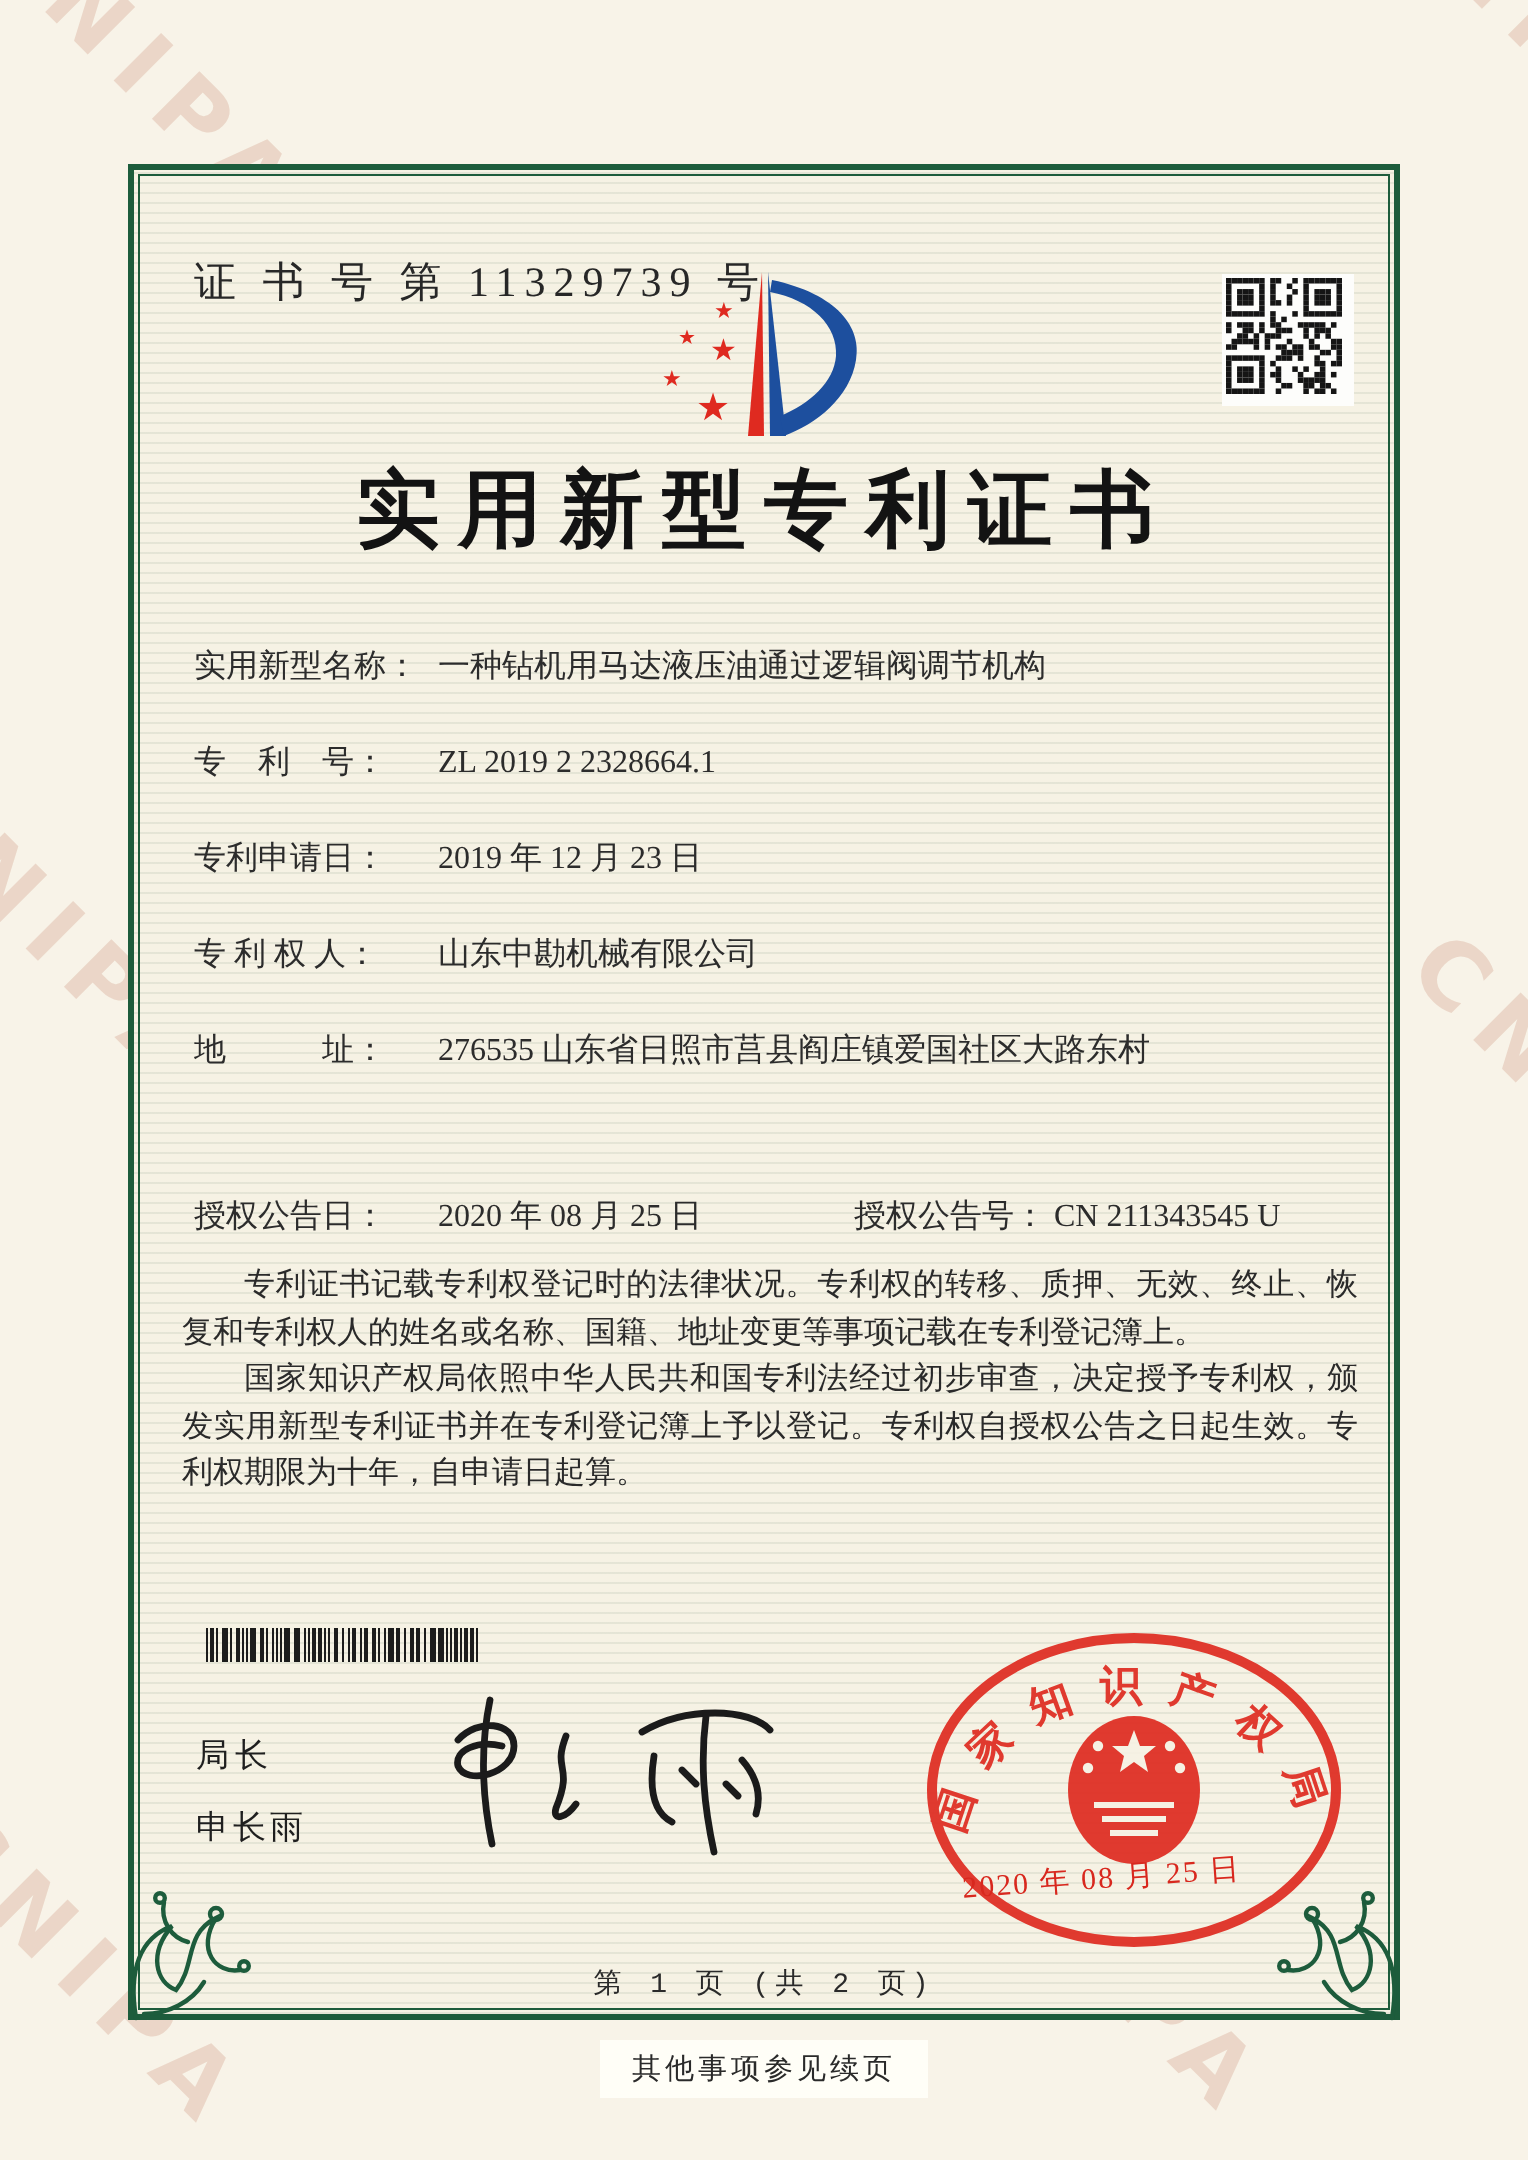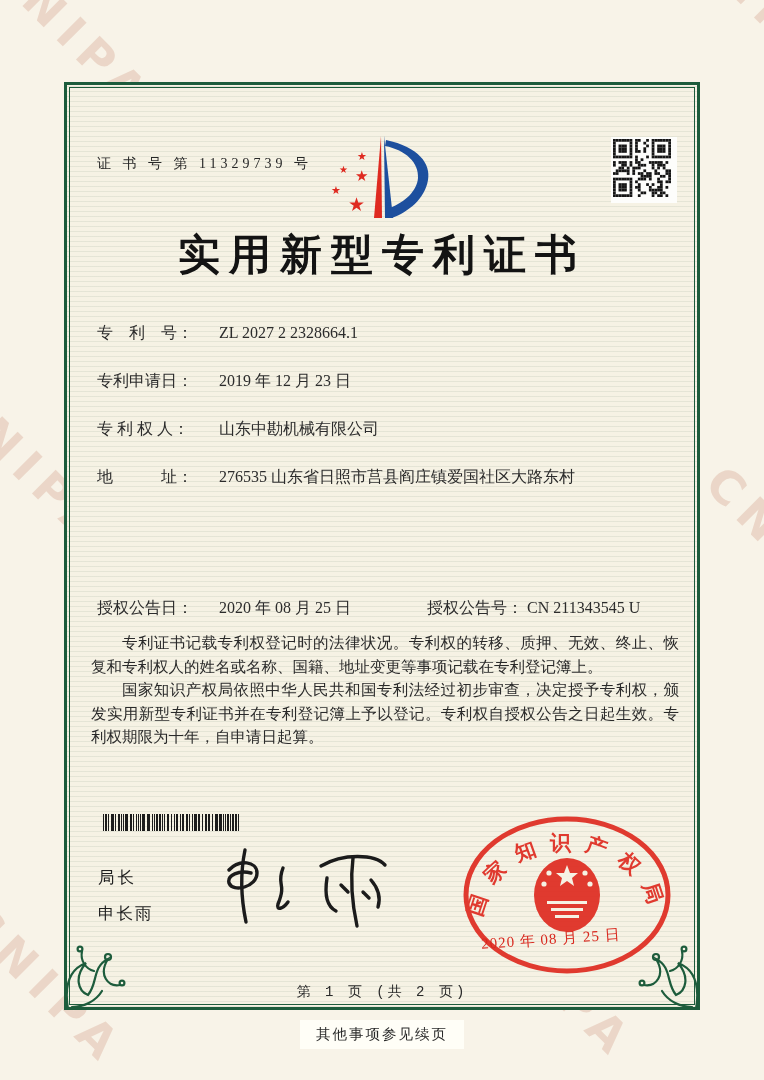--- a/index.html
+++ b/index.html
@@ -20,21 +20,21 @@
     position:absolute;left:64px;top:82px;width:636px;height:928px;
     box-sizing:border-box;border:3px solid #1d5c3c;
     background-color:#f6f2e4;
     background-image:repeating-linear-gradient(0deg,
       rgba(150,168,148,0.18) 0px, rgba(150,168,148,0.18) 1px,
       rgba(0,0,0,0) 1px, rgba(0,0,0,0) 5px);
   }
   .frame::after{
     content:"";position:absolute;inset:2px;border:1px solid #1d5c3c;pointer-events:none;
   }
-  .cert-number{position:absolute;left:30px;top:42px;font-size:14px;letter-spacing:4px;color:#272727;margin-top:28px;}
+  .cert-number{position:absolute;left:30px;top:42px;font-size:21px;letter-spacing:4px;color:#272727;}
   .logo{position:absolute;left:262px;top:38px;width:130px;height:100px;}
   .logo .star{position:absolute;color:#df2a20;line-height:1;}
   .qr{position:absolute;left:544px;top:52px;width:62px;height:62px;background:#fdfdfb;padding:2px;}
   .title{
     position:absolute;left:0;top:142px;width:100%;text-align:center;
     font-size:42px;font-weight:bold;letter-spacing:9px;color:#131313;
   }
   .fields{position:absolute;left:30px;top:238px;width:580px;font-size:16px;}
   .field-row{margin-bottom:27px;white-space:nowrap;}
   .flabel{display:inline-block;min-width:118px;color:#2c2c2c;}
@@ -314,22 +314,26 @@
         <rect x="18" y="54" width="3" height="3" fill="#151515"></rect>
         <rect x="18" y="57" width="3" height="3" fill="#151515"></rect>
         <rect x="18" y="60" width="3" height="3" fill="#151515"></rect>
       </svg>
   </div>
 
   <div class="title">实用新型专利证书</div>
 
   <div class="fields">
     <div class="field-row">
+      <span class="flabel">实用新型名称：</span>
+      <span class="fvalue">一种钻机用马达液压油通过逻辑阀调节机构</span>
+    </div>
+    <div class="field-row">
       <span class="flabel">专　利　号：</span>
-      <span class="fvalue">ZL 2027 2 2328664.1</span>
+      <span class="fvalue">ZL 2019 2 2328664.1</span>
     </div>
     <div class="field-row">
       <span class="flabel">专利申请日：</span>
       <span class="fvalue">2019 年 12 月 23 日</span>
     </div>
     <div class="field-row">
       <span class="flabel">专 利 权 人：</span>
       <span class="fvalue">山东中勘机械有限公司</span>
     </div>
     <div class="field-row">

